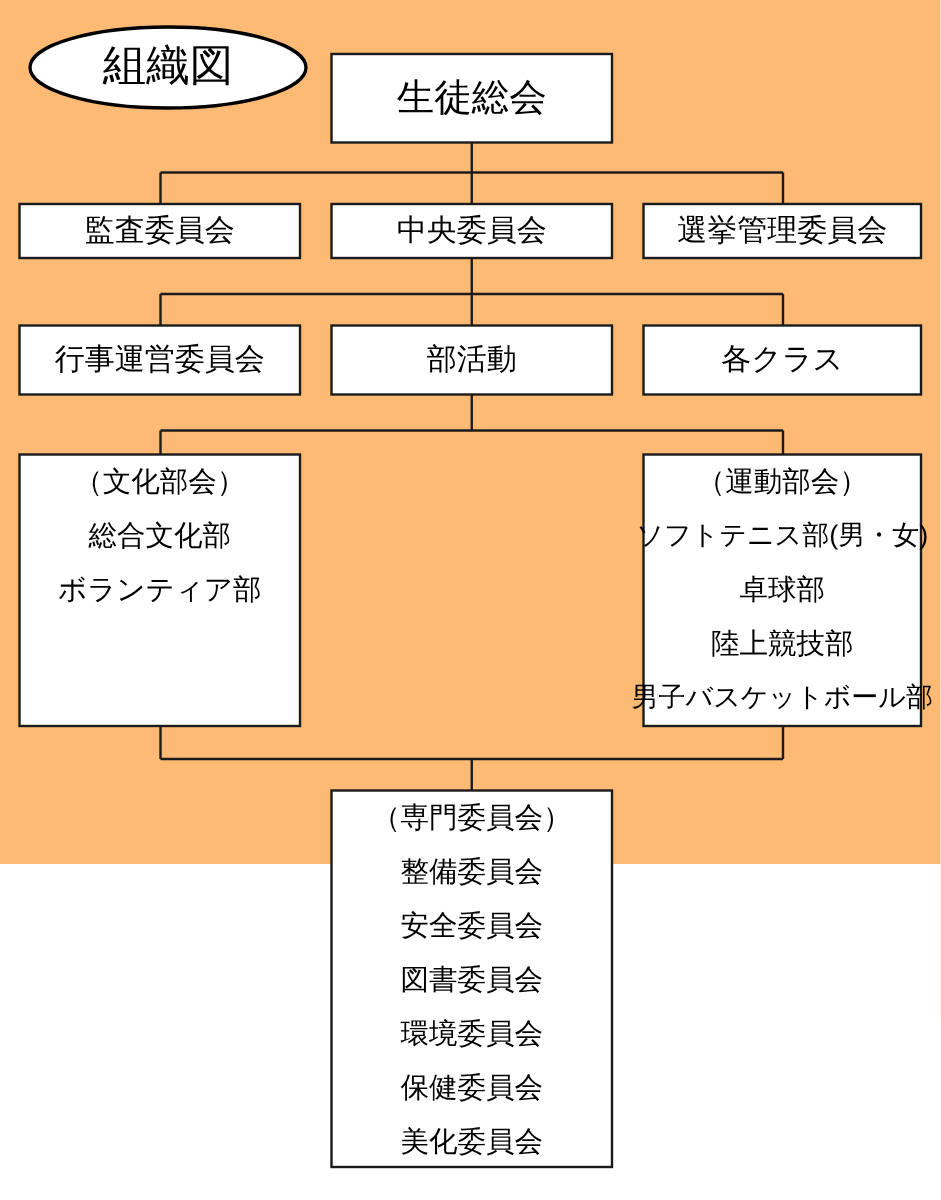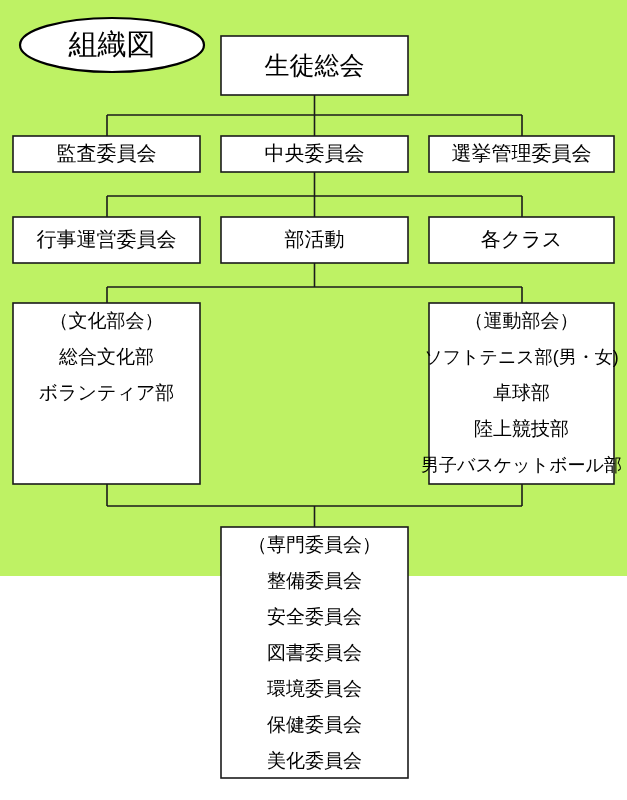--- a/index.html
+++ b/index.html
@@ -10,21 +10,21 @@
   body {
     width: 627px;
     height: 800px;
     font-family: "Liberation Sans", "DejaVu Sans", sans-serif;
     overflow: hidden;
   }
   #chart-root {
     position: relative;
     width: 627px;
     height: 576px;
-    background: #bef264;
+    background: #fdba74;
   }
   svg#org-svg {
     position: absolute;
     left: 0;
     top: 0;
     width: 627px;
     height: 800px;
     display: block;
   }
   .box-rect {

